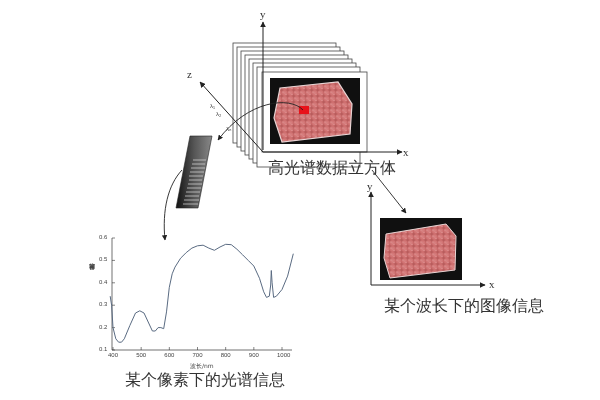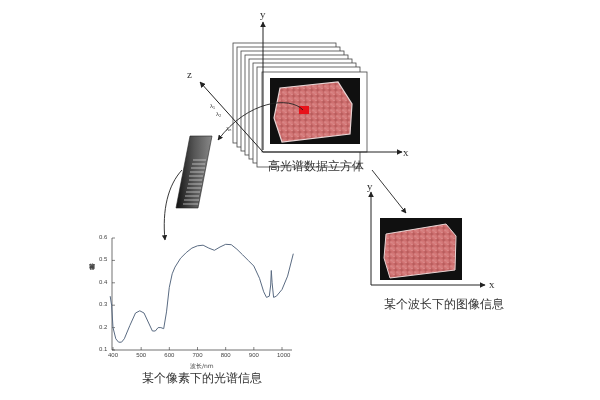--- a/index.html
+++ b/index.html
@@ -1,18 +1,18 @@
 <!DOCTYPE html>
 <html><head>
 <meta charset="utf-8">
 <style>
   html,body{margin:0;padding:0;background:#ffffff;}
   body{width:600px;height:400px;position:relative;overflow:hidden;font-family:"DejaVu Serif","Liberation Serif",serif;}
   svg{position:absolute;left:0;top:0;}
-  .cap{position:absolute;font-size:12px;color:#333;white-space:nowrap;font-family:"DejaVu Serif","Liberation Serif",serif;}
+  .cap{position:absolute;font-size:16px;color:#333;white-space:nowrap;font-family:"DejaVu Serif","Liberation Serif",serif;}
   .axl{position:absolute;font-size:11px;color:#333;font-family:"Liberation Serif","DejaVu Serif",serif;}
   .tick{position:absolute;font-size:6px;color:#444;font-family:"Liberation Sans","DejaVu Sans",sans-serif;}
   .ylab{position:absolute;font-size:6px;color:#444;writing-mode:vertical-rl;transform:rotate(180deg);font-family:"DejaVu Sans",sans-serif;}
   .xlab{position:absolute;font-size:6px;color:#444;font-family:"DejaVu Sans",sans-serif;}
 </style>
 </head>
 <body>
 
 <svg width="600" height="400" viewBox="0 0 600 400">
   <defs>
@@ -138,13 +138,13 @@
     <span class="tick" style="left: 108px; top: 352px;">400</span>
     <span class="tick" style="left: 136.167px; top: 352px;">500</span>
     <span class="tick" style="left: 164.333px; top: 352px;">600</span>
     <span class="tick" style="left: 192.5px; top: 352px;">700</span>
     <span class="tick" style="left: 220.667px; top: 352px;">800</span>
     <span class="tick" style="left: 248.833px; top: 352px;">900</span>
     <span class="tick" style="left: 277px; top: 352px;">1000</span>
   </div>
 <span class="ylab" style="left:88px;top:275px;">光谱反射率</span>
 <span class="xlab" style="left:190px;top:362px;">波长/nm</span>
-<span class="cap" style="left:142px;top:370px;">某个像素下的光谱信息</span>
+<span class="cap" style="left:125px;top:370px;">某个像素下的光谱信息</span>
 
 </body></html>

